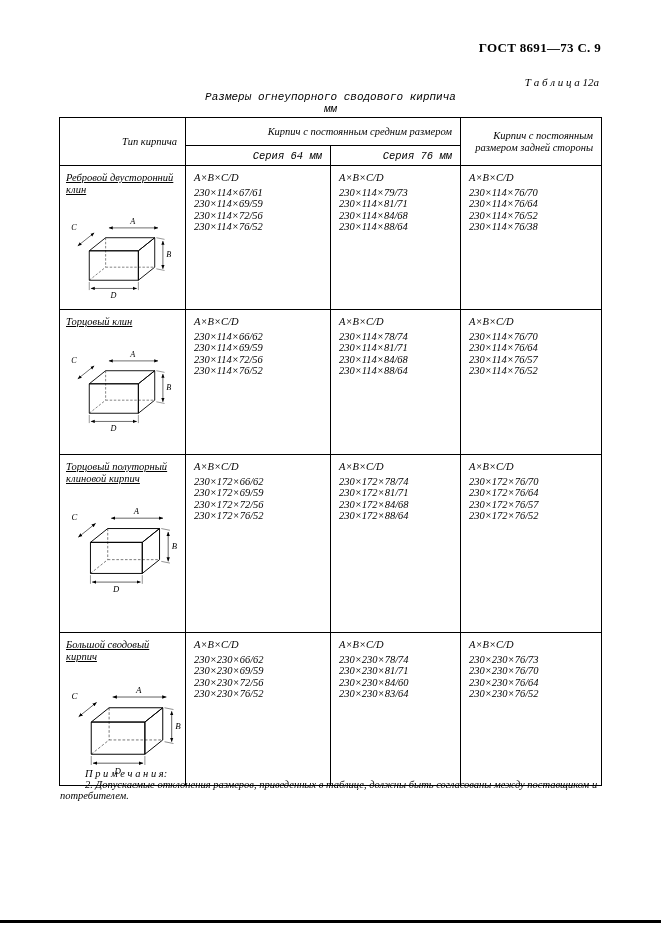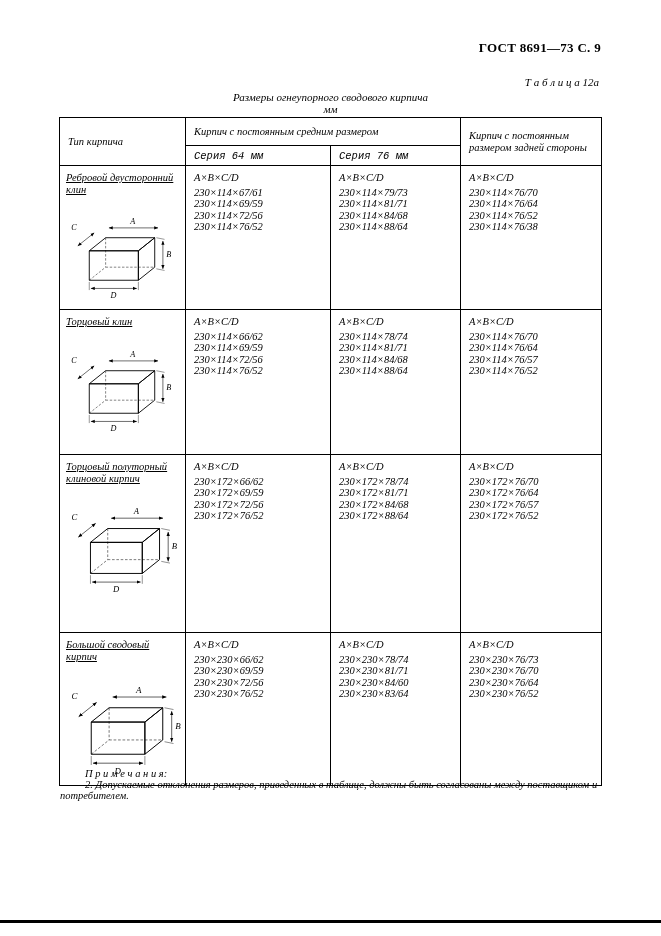--- a/index.html
+++ b/index.html
@@ -12,29 +12,29 @@
   .header-right {
     position:absolute; top:40px; right:60px;
     font-size:13px; font-weight:bold; letter-spacing:0.3px;
   }
   .table-label {
     position:absolute; top:76px; right:62px;
     font-style:italic; font-size:11px;
   }
   .title-block {
     position:absolute; top:91px; left:60px; width:541px;
-    text-align:center; font-style:italic; font-size:11px; line-height:12px;
+    text-align:center; font-style:italic; font-size:11px; line-height:12px;font-family:Liberation Mono, monospace;
   }
   table.dims {
     position:absolute; top:117px; left:59px; width:542px;
     border-collapse:collapse; table-layout:fixed;
   }
   .dims th, .dims td { border:1px solid #000; font-style:italic; }
   .dims th {
-    font-weight:normal; font-size:10.5px; text-align:left;
+    font-weight:normal; font-size:10.5px; text-align:right;
     vertical-align:middle; padding:2px 8px; line-height:12px;
   }
   thead tr:nth-child(1) th { height:28px; }
   thead tr:nth-child(2) th { height:20px;font-family:Liberation Mono, monospace; }
   .dims td { vertical-align:top; }
   td.val-cell { padding:6px 8px; font-size:10.5px; line-height:11.5px;font-style:italic; }
   .val { white-space:nowrap; }
   .val:first-child { margin-bottom:3px; }
   td.type-cell { padding:6px 6px; font-size:10.5px; line-height:11.5px;text-decoration:underline; }
   .type-label { margin-bottom:8px; }

